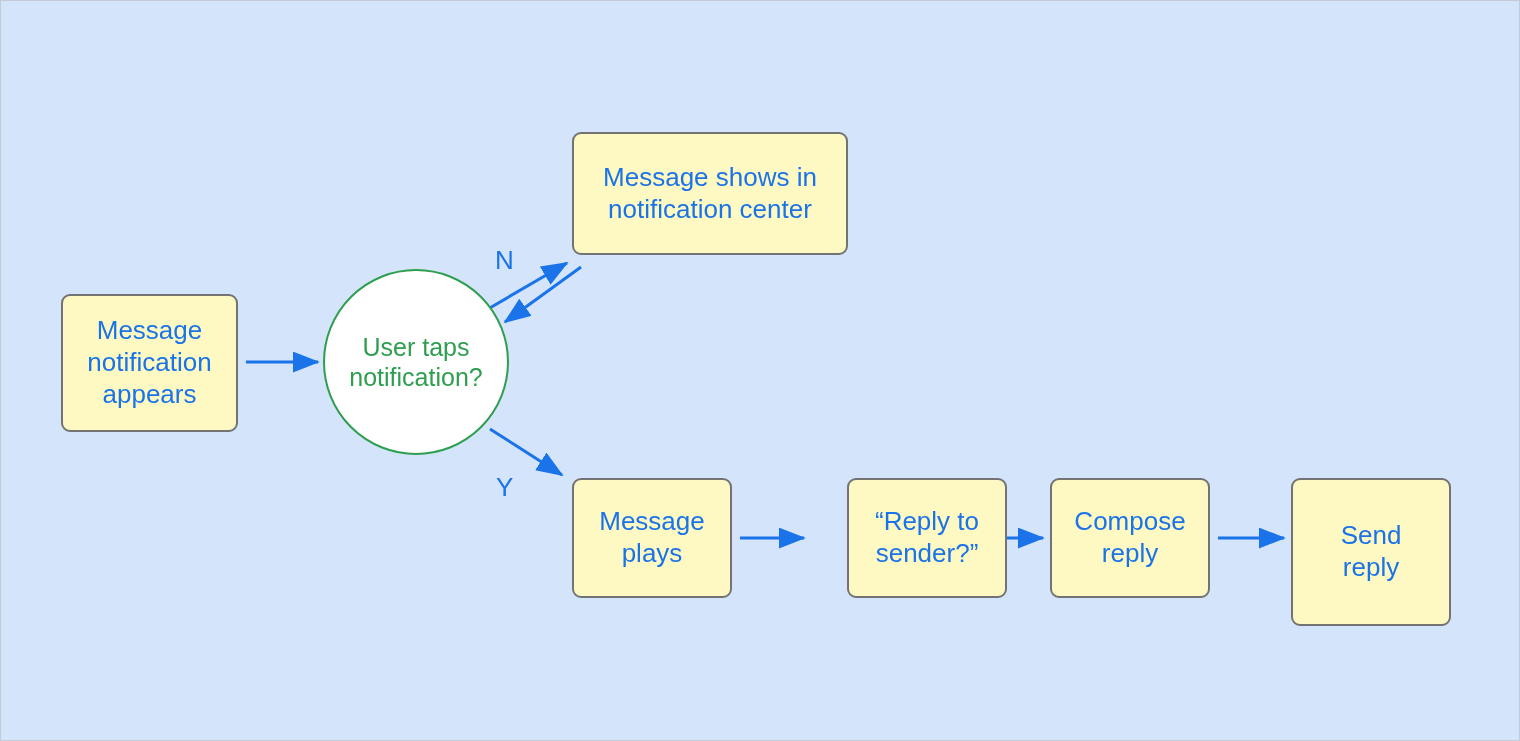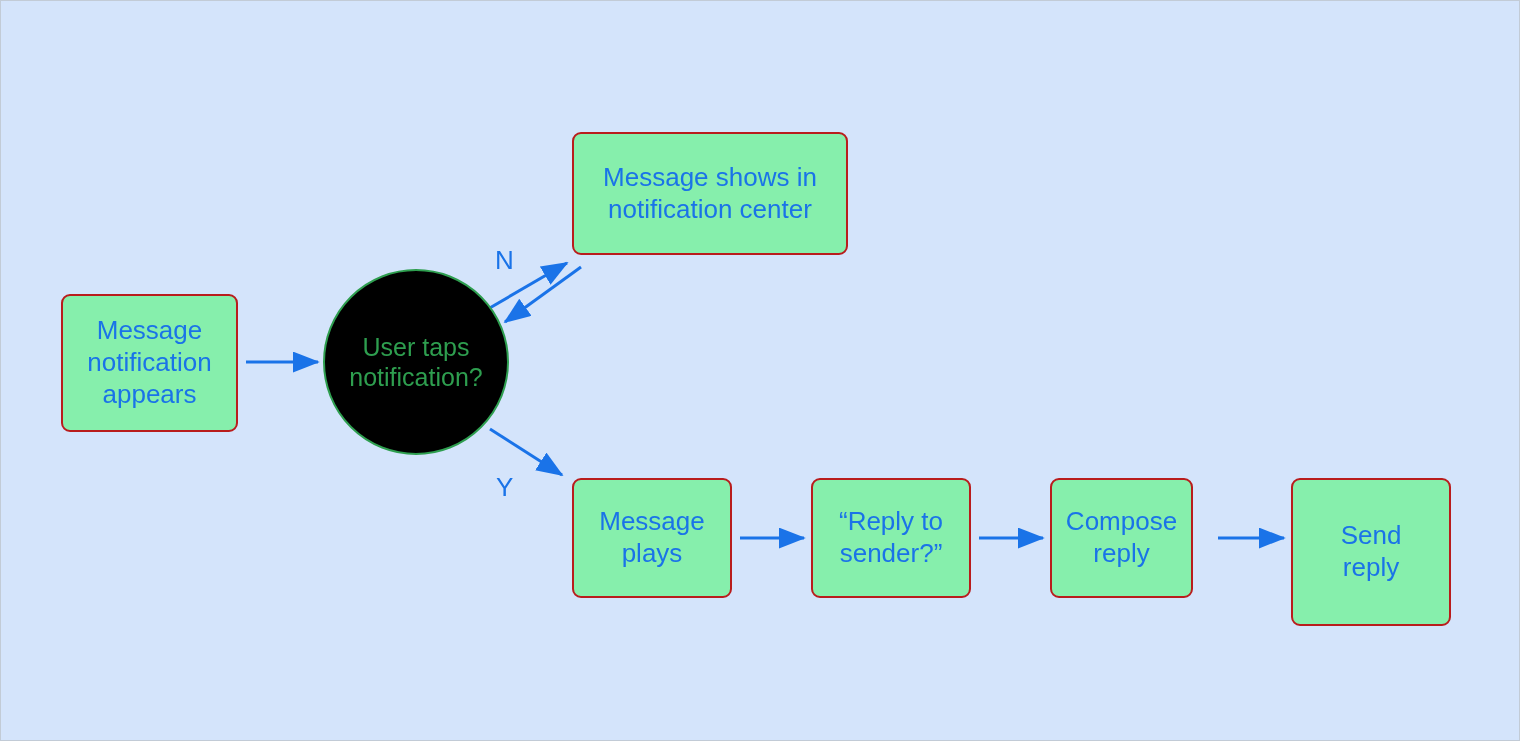--- a/index.html
+++ b/index.html
@@ -29,28 +29,28 @@
   .node {
     position: absolute;
     box-sizing: border-box;
     display: flex;
     align-items: center;
     justify-content: center;
     text-align: center;
     line-height: 1.22;
   }
   .node.rect {
-    background: #86efac;
-    border: 2px solid #b91c1c;
+    background: #fef9c3;
+    border: 2px solid #737373;
     border-radius: 9px;
     color: #1a73e8;
     font-size: 26px;
   }
   .node.circle {
-    background: #000000;
+    background: #ffffff;
     border: 2px solid #2e9e4f;
     border-radius: 50%;
     color: #2e9e4f;
     font-size: 25px;
   }
   .node .label {
     padding: 0 10px;
     white-space: pre-line;
   }
   .edge-label {
@@ -102,26 +102,26 @@
   <div class="node rect" id="node-2" style="left: 571px; top: 131px; width: 276px; height: 123px;">
     <span class="label">Message shows in
 notification center</span>
   </div>
 
   <div class="node rect" id="node-3" style="left: 571px; top: 477px; width: 160px; height: 120px;">
     <span class="label">Message
 plays</span>
   </div>
 
-  <div class="node rect" id="node-4" style="left: 810px; top: 477px; width: 160px; height: 120px;">
+  <div class="node rect" id="node-4" style="left: 846px; top: 477px; width: 160px; height: 120px;">
     <span class="label">“Reply to
 sender?”</span>
   </div>
 
-  <div class="node rect" id="node-5" style="left: 1049px; top: 477px; width: 143px; height: 120px;">
+  <div class="node rect" id="node-5" style="left: 1049px; top: 477px; width: 160px; height: 120px;">
     <span class="label">Compose
 reply</span>
   </div>
 
   <div class="node rect" id="node-6" style="left: 1290px; top: 477px; width: 160px; height: 148px;">
     <span class="label">Send
 reply</span>
   </div>
 
   <div class="edge-label" id="edge-label-0" style="left: 494px; top: 246px;">N</div>

